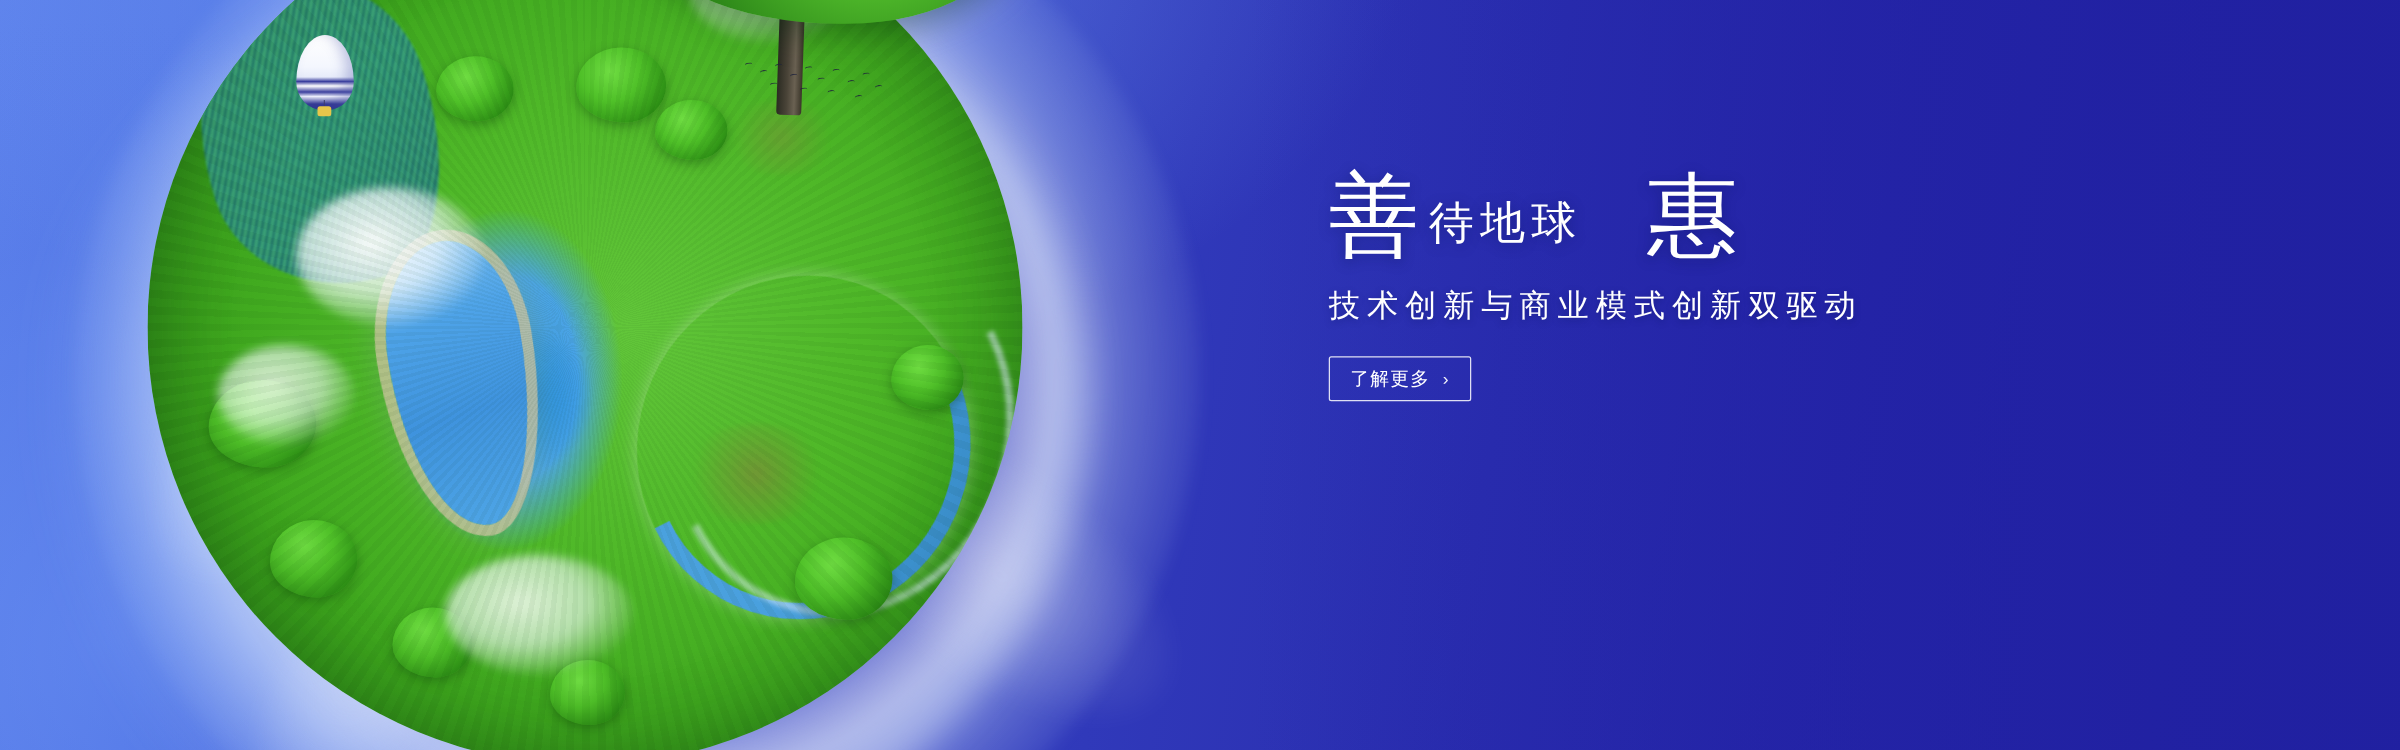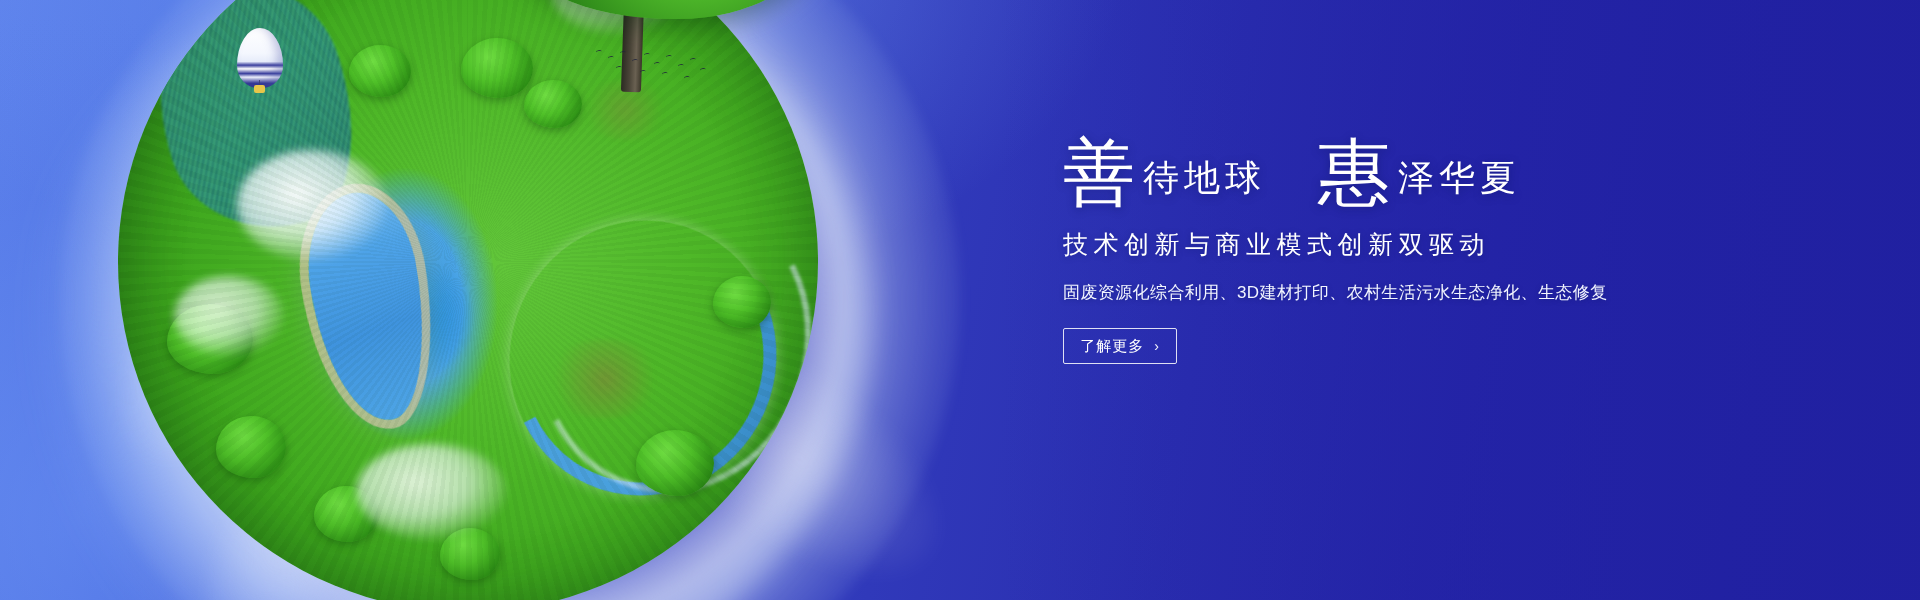--- a/index.html
+++ b/index.html
@@ -431,27 +431,25 @@
 
   <div class="content">
 
     <div class="headline">
       <span class="hl-group">
         <span class="hl-big">善</span>
         <span class="hl-small">待地球</span>
       </span>
       <span class="hl-group">
         <span class="hl-big">惠</span>
-        <span class="hl-small">泽华夏</span>
       </span>
     </div>
 
     <div class="subline">技术创新与商业模式创新双驱动</div>
 
-    <div class="descline">固废资源化综合利用、3D建材打印、农村生活污水生态净化、生态修复</div>
 
     <a class="cta" href="#">
       <span>了解更多</span>
       <span class="chev">›</span>
     </a>
 
   </div>
 </div>
 
 </body></html>

